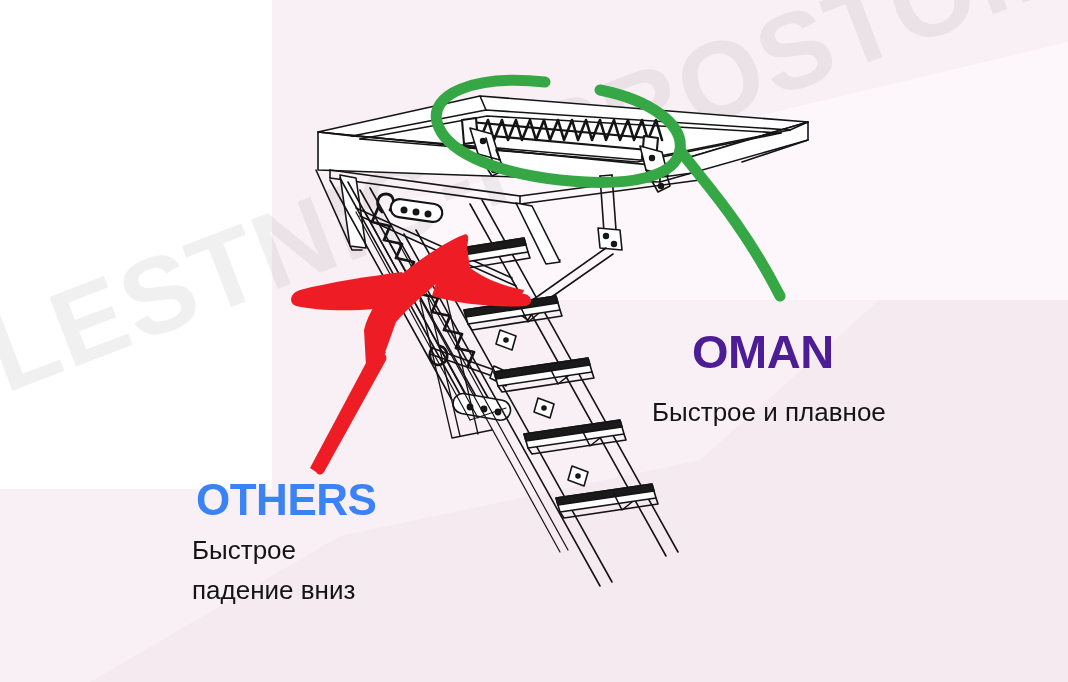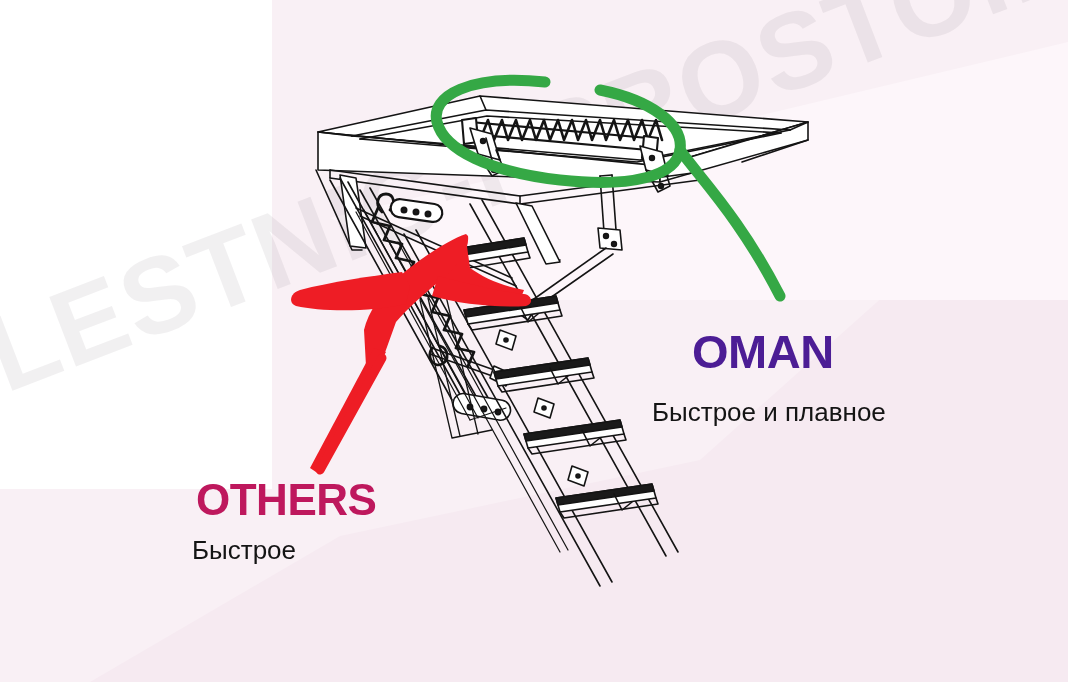--- a/index.html
+++ b/index.html
@@ -22,21 +22,21 @@
     white-space:nowrap;
   }
   #oman-title{
     left:692px;top:328px;
     font-size:47px;
     color:#4c1d95;
   }
   #others-title{
     left:196px;top:478px;
     font-size:44px;
-    color:#be185d;
+    color:#3b82f6;
     text-align:right;
   }
   .caption{
     position:absolute;
     color:#141414;
     font-size:26px;
     line-height:1.55;
     white-space:nowrap;
   }
   #oman-caption{left:652px;top:392px;}
@@ -293,15 +293,16 @@
   </svg>
 
   <div class="brand" id="oman-title">OMAN</div>
   <div class="caption" id="oman-caption">
     <div>Быстрое и плавное</div>
   </div>
 
   <div class="brand" id="others-title">OTHERS</div>
   <div class="caption" id="others-caption">
     <div>Быстрое</div>
+    <div>падение вниз</div>
   </div>
 
 </div>
 
 </body></html>

